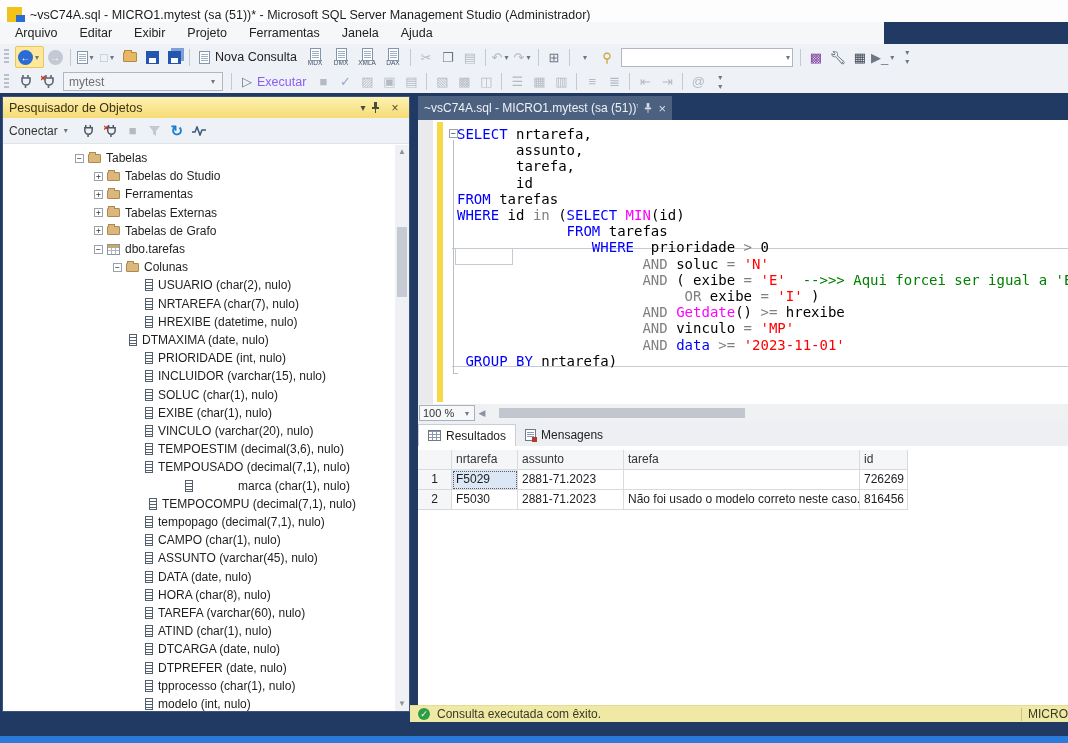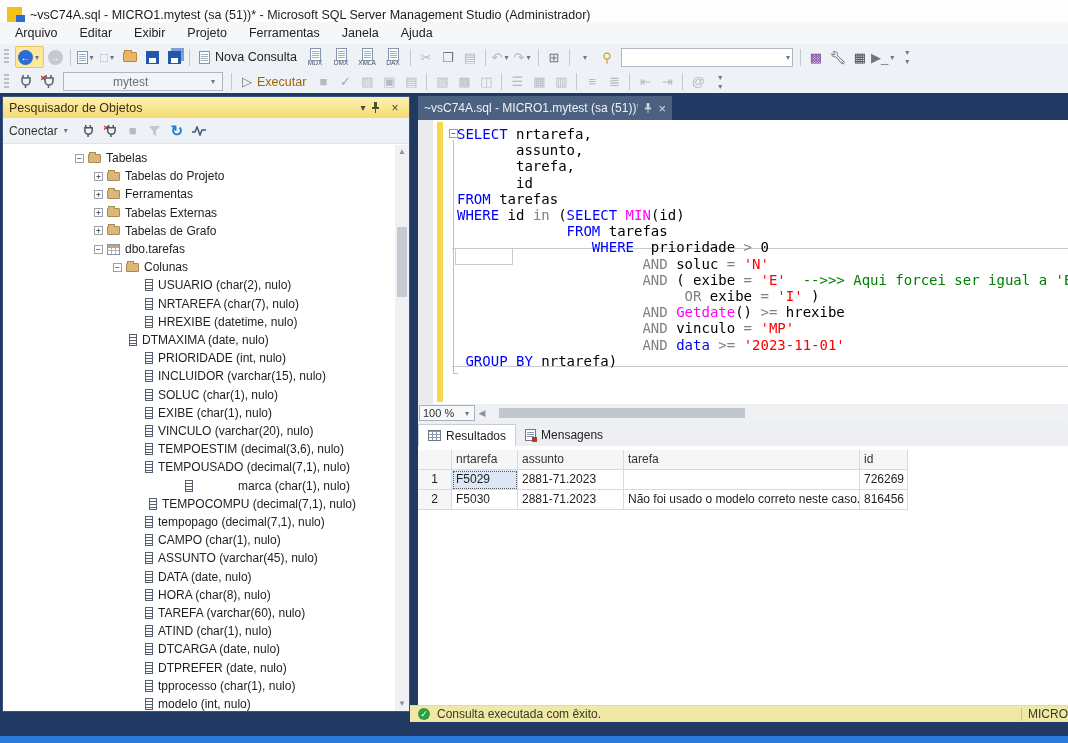--- a/index.html
+++ b/index.html
@@ -6,21 +6,21 @@
   html,body { width:1068px; height:743px; overflow:hidden; }
   body { position:relative; background:#213a64; font-family:"Liberation Sans", sans-serif; font-size:12px; color:#1e1e1e; }
   .abs { position:absolute; }
 
   
   #titlebar { left:0; top:0; width:1068px; height:22px; background:#fdfdfd; display:flex; align-items:flex-end; }
   #app-icon { width:15px; height:15px; margin:0 8px 0 7px; position:relative; background:#f2c21a; }
   #app-icon::after { content:""; position:absolute; right:-3px; bottom:-2px; width:9px; height:9px; background:#2b6cd4; }
   #titlebar .t { font-size:12.5px; color:#1c1c1c; }
 
-  #menubar { left:0; top:22px; width:1068px; height:22px; background:#f6f7f9; display:flex; align-items:center; padding-left:4px; }
+  #menubar { left:0; top:22px; width:884px; height:22px; background:#f6f7f9; display:flex; align-items:center; padding-left:4px; }
   .menu-item { padding:0 11px; line-height:22px; color:#222; font-size:12.5px; }
 
   .toolbar { left:0; width:1068px; background:#eef1f6; display:flex; align-items:center; }
   #toolbar1 { top:44px; height:26px; }
   #toolbar2 { top:70px; height:23px; }
   .grip { width:5px; height:16px; margin:0 6px 0 4px;
           background:repeating-linear-gradient(180deg,#b9bfca 0 2px,transparent 2px 4px); }
   .sep { width:1px; height:17px; background:#c4cad4; margin:0 4px; }
   .tbtn { display:flex; align-items:center; justify-content:center; height:22px; min-width:22px; position:relative; }
   .glyph { font-size:13px; color:#6c7685; line-height:1; }
@@ -34,21 +34,21 @@
   .mini-doc::before { content:""; position:absolute; left:1px; top:2px; width:7px; height:1px; box-shadow:0 2px 0 #9fb0c4, 0 4px 0 #9fb0c4, 0 6px 0 #9fb0c4; background:#9fb0c4; }
   .folder-ic { width:14px; height:10px; background:#e8b765; border:1px solid #b38b3c; border-radius:1px; position:relative; }
   .folder-ic::before { content:""; position:absolute; left:0; top:-3px; width:6px; height:2px; background:#e8b765; border:1px solid #b38b3c; border-bottom:none; }
   .save-ic { width:13px; height:13px; background:#2456b0; position:relative; }
   .save-ic::after { content:""; position:absolute; left:3px; bottom:1px; width:7px; height:5px; background:#fff; }
   .doc-type { display:flex; flex-direction:column; align-items:center; width:26px; }
   .doc-type .lbl { font-size:6.5px; color:#44506a; margin-top:-2px; letter-spacing:0; }
   #search-combo { width:172px; height:19px; border:1px solid #b0b6c2; background:#fff; margin:0 3px; display:flex; align-items:center; }
   #search-combo input { flex:1; border:none; outline:none; height:15px; font-size:12px; padding:0 3px; background:transparent; }
   #db-combo { width:160px; height:19px; border:1px solid #b0b6c2; background:#f2f4f7; color:#6b7078; display:flex; align-items:center; padding:0 5px; margin:0 4px; }
-  #db-combo .v { flex:1;margin-left:44px; }
+  #db-combo .v { flex:1; }
   .wrench { color:#3d4754; font-size:13px; }
 
   
   #objexp { left:2px; top:96px; width:408px; height:616px; background:#fff; border:1px solid #3a527f; }
   #objexp-title { height:21px; background:linear-gradient(#fdf2b3,#f5db74); display:flex; align-items:center; padding:0 6px; color:#3c3213; }
   #objexp-title .t { flex:1; font-size:12.5px; }
   #objexp-title .wbtn { width:16px; text-align:center; color:#4c4c3a; font-size:10px; }
   #objexp-toolbar { height:26px; background:#eef1f6; display:flex; align-items:center; padding-left:6px; border-bottom:1px solid #dfe3ea; }
   #connect-btn { color:#333; margin-right:8px; display:flex; align-items:center; gap:4px; }
   #tree { position:absolute; left:0; top:48px; right:14px; bottom:0; overflow:hidden; background:#fff; }
@@ -257,21 +257,21 @@
         <path d="M0 1l4 4M4 1L0 5" stroke="#c0392b" stroke-width="1.4"></path>
       </svg>
   </div>
   <div id="db-combo">
     <span class="v">mytest</span>
     <span class="caret">▾</span>
   </div>
   <div class="sep"></div>
   <div class="tbtn" style="gap:5px;padding:0 6px;">
     <span class="glyph">▷</span>
-    <span style="font-size:12.5px;color:#a16207;">Executar</span>
+    <span style="font-size:12.5px;color:#8b5cf6;">Executar</span>
   </div>
   <div class="tbtn">
       <span class="glyph dim">■</span>
     </div>
   <div class="tbtn">
       <span class="glyph" style="color:#90a8cc;">✓</span>
     </div>
   <div class="tbtn">
       <span class="glyph dim">▨</span>
     </div>
@@ -372,21 +372,21 @@
   </div>
   <div id="tree">
       <div class="trow" style="top: 4px; left: 72px;">
         <span class="texp">−</span>
         <span class="ticon ic-folder"></span>
         <span class="tlabel">Tabelas</span>
       </div>
       <div class="trow" style="top: 22.2px; left: 91px;">
         <span class="texp">+</span>
         <span class="ticon ic-folder"></span>
-        <span class="tlabel">Tabelas do Projeto</span>
+        <span class="tlabel">Tabelas do Studio</span>
       </div>
       <div class="trow" style="top: 40.4px; left: 91px;">
         <span class="texp">+</span>
         <span class="ticon ic-folder"></span>
         <span class="tlabel">Ferramentas</span>
       </div>
       <div class="trow" style="top: 58.6px; left: 91px;">
         <span class="texp">+</span>
         <span class="ticon ic-folder"></span>
         <span class="tlabel">Tabelas Externas</span>

